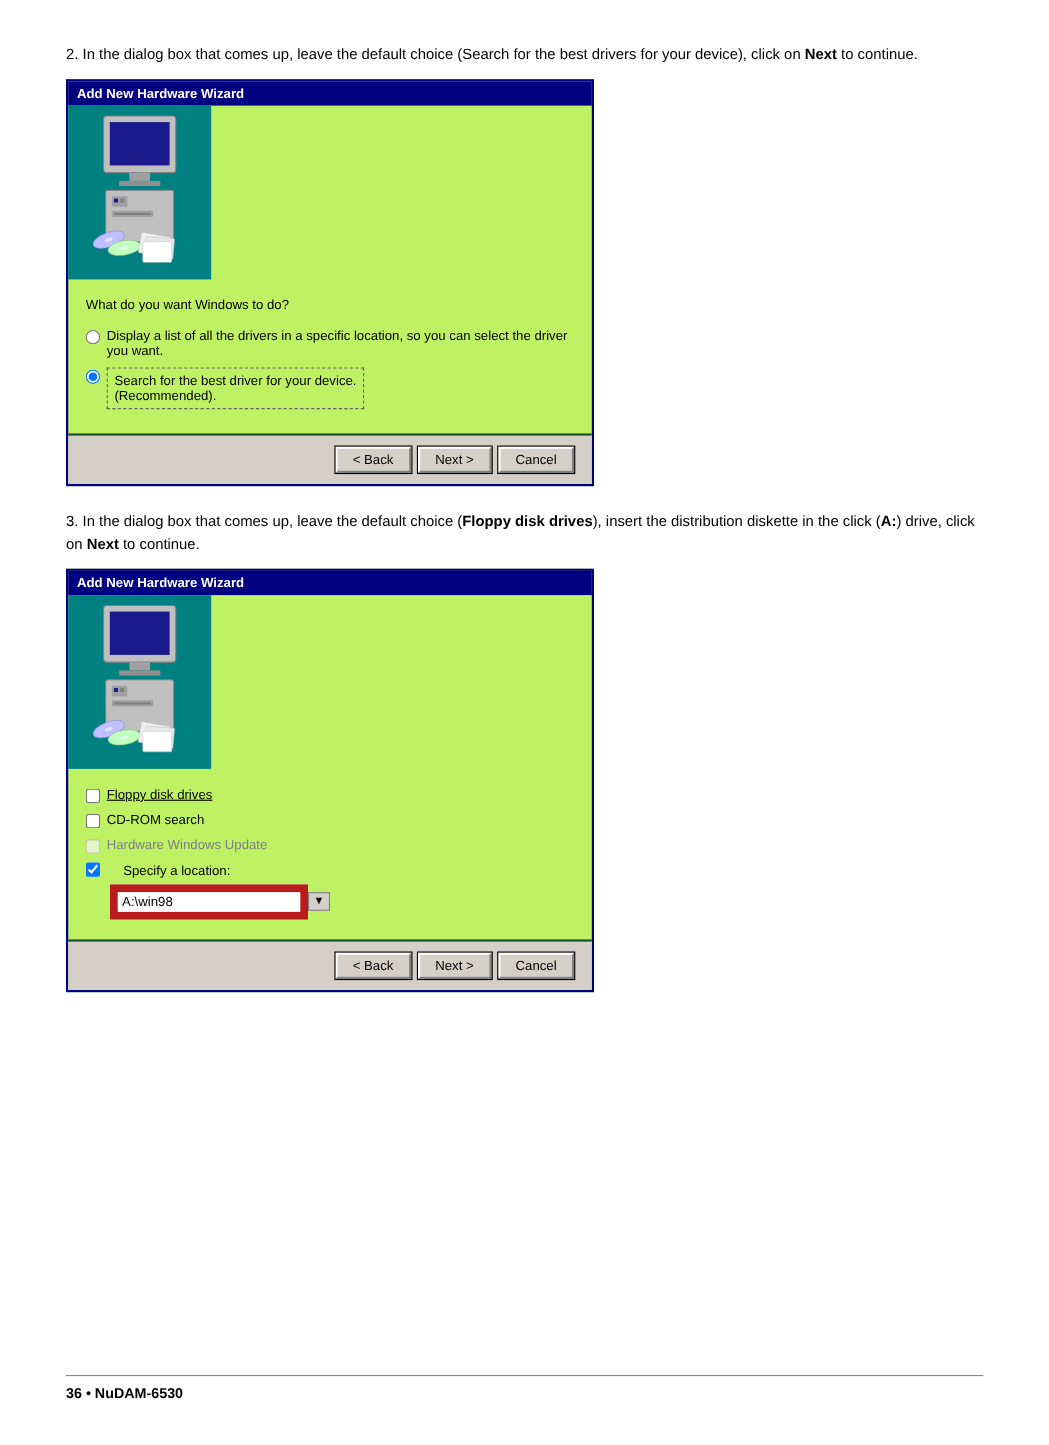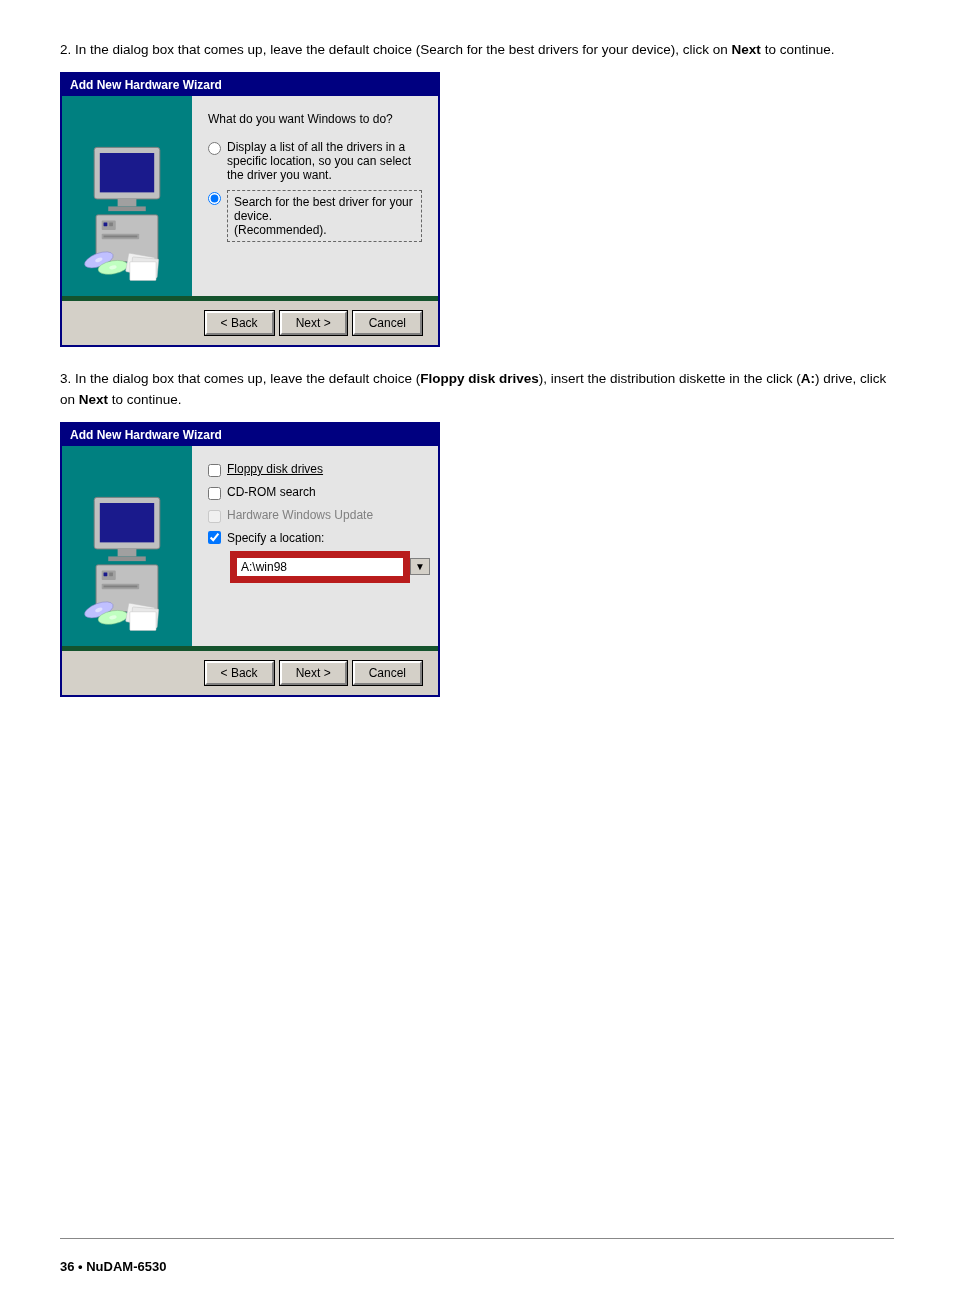--- a/index.html
+++ b/index.html
@@ -14,37 +14,38 @@
     }
 
     .instruction-text {
       font-size: 13.5px;
       line-height: 1.5;
       margin-bottom: 12px;
     }
 
     .wizard-window {
       border: 2px solid #000080;
-      background: #e5e5e5;
-      width: 380px;
+      background: #bef264;
+      width: 480px;
       margin-bottom: 22px;
     }
 
     .wizard-titlebar {
       background: #000080;
       color: #fff;
       font-size: 12px;
       font-weight: bold;
       padding: 4px 8px;
       display: flex;
       align-items: center;
     }
 
     .wizard-body {
       display: flex;
+      flex-direction: column;
       min-height: 200px;
     }
 
     .wizard-left {
       width: 130px;
       background: #008080;
       display: flex;
       align-items: flex-end;
       justify-content: center;
       padding-bottom: 8px;
@@ -85,21 +86,21 @@
       flex-shrink: 0;
     }
 
     .option-box-highlight {
       border: 1px dashed #666;
       padding: 4px 6px;
       display: inline-block;
     }
 
     .wizard-footer {
-      border-top: 5px solid #14532d;
+      border-top: 2px solid #14532d;
       padding: 10px 16px;
       display: flex;
       justify-content: flex-end;
       gap: 6px;
       background: #d4d0c8;
     }
 
     .win-button {
       background: #d4d0c8;
       border: 2px solid #fff;
@@ -115,20 +116,21 @@
 
     .page-footer-text {
       font-size: 13px;
       font-weight: bold;
     }
 
     .specify-location-row {
       display: flex;
       align-items: center;
       margin-bottom: 6px;
+      gap: 15px;
     }
 
     .specify-location-row input[type=checkbox] {
       margin-right: 6px;
     }
 
     .location-input-row {
       display: flex;
       align-items: center;
       margin-left: 22px;
@@ -298,15 +300,15 @@
 
     </div>
   </div>
   <div class="wizard-footer">
     <button class="win-button">&lt; Back</button>
     <button class="win-button">Next &gt;</button>
     <button class="win-button">Cancel</button>
   </div>
 </div>
 
-<div style="position:fixed; bottom:40px; left:60px; right:60px; border-top:1px solid #888; padding-top:20px;">
+<div style="position:fixed; bottom:40px; left:60px; right:60px; border-top:1px solid #888; padding-top:8px;">
   <span class="page-footer-text">36  •  NuDAM-6530</span>
 </div>
 
 </body></html>

